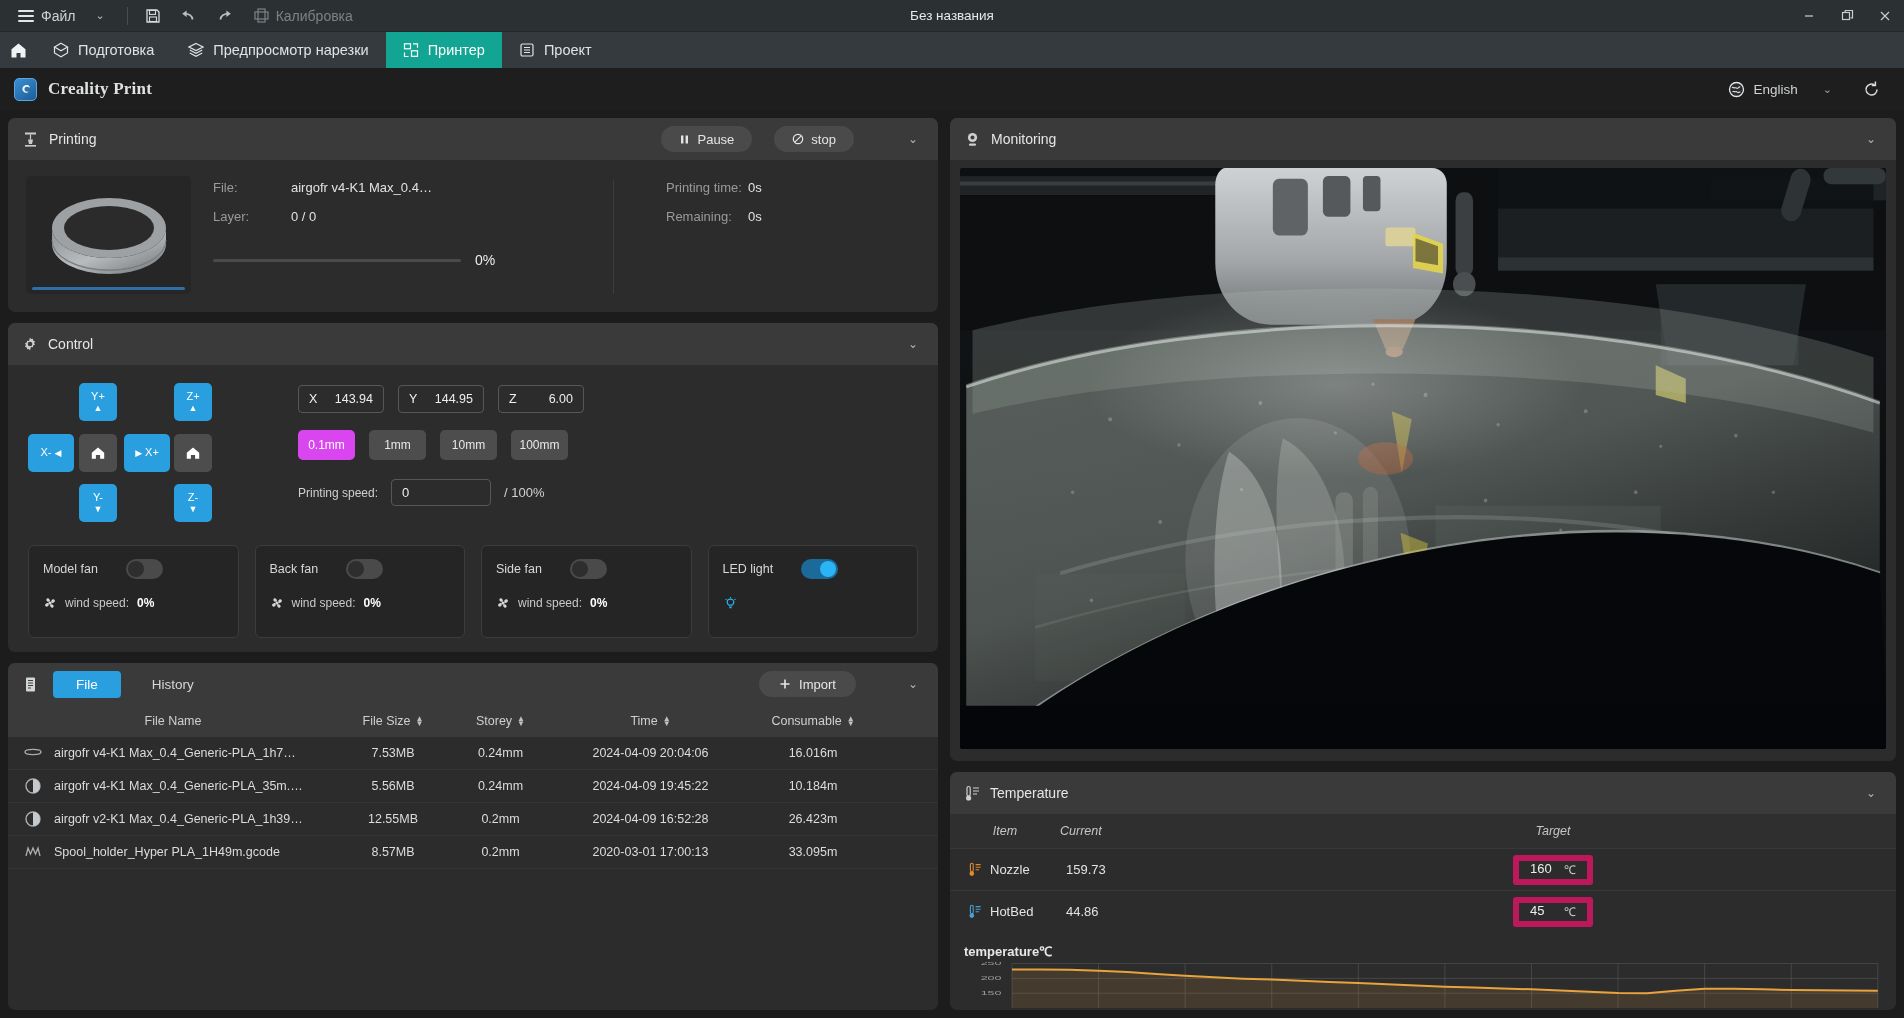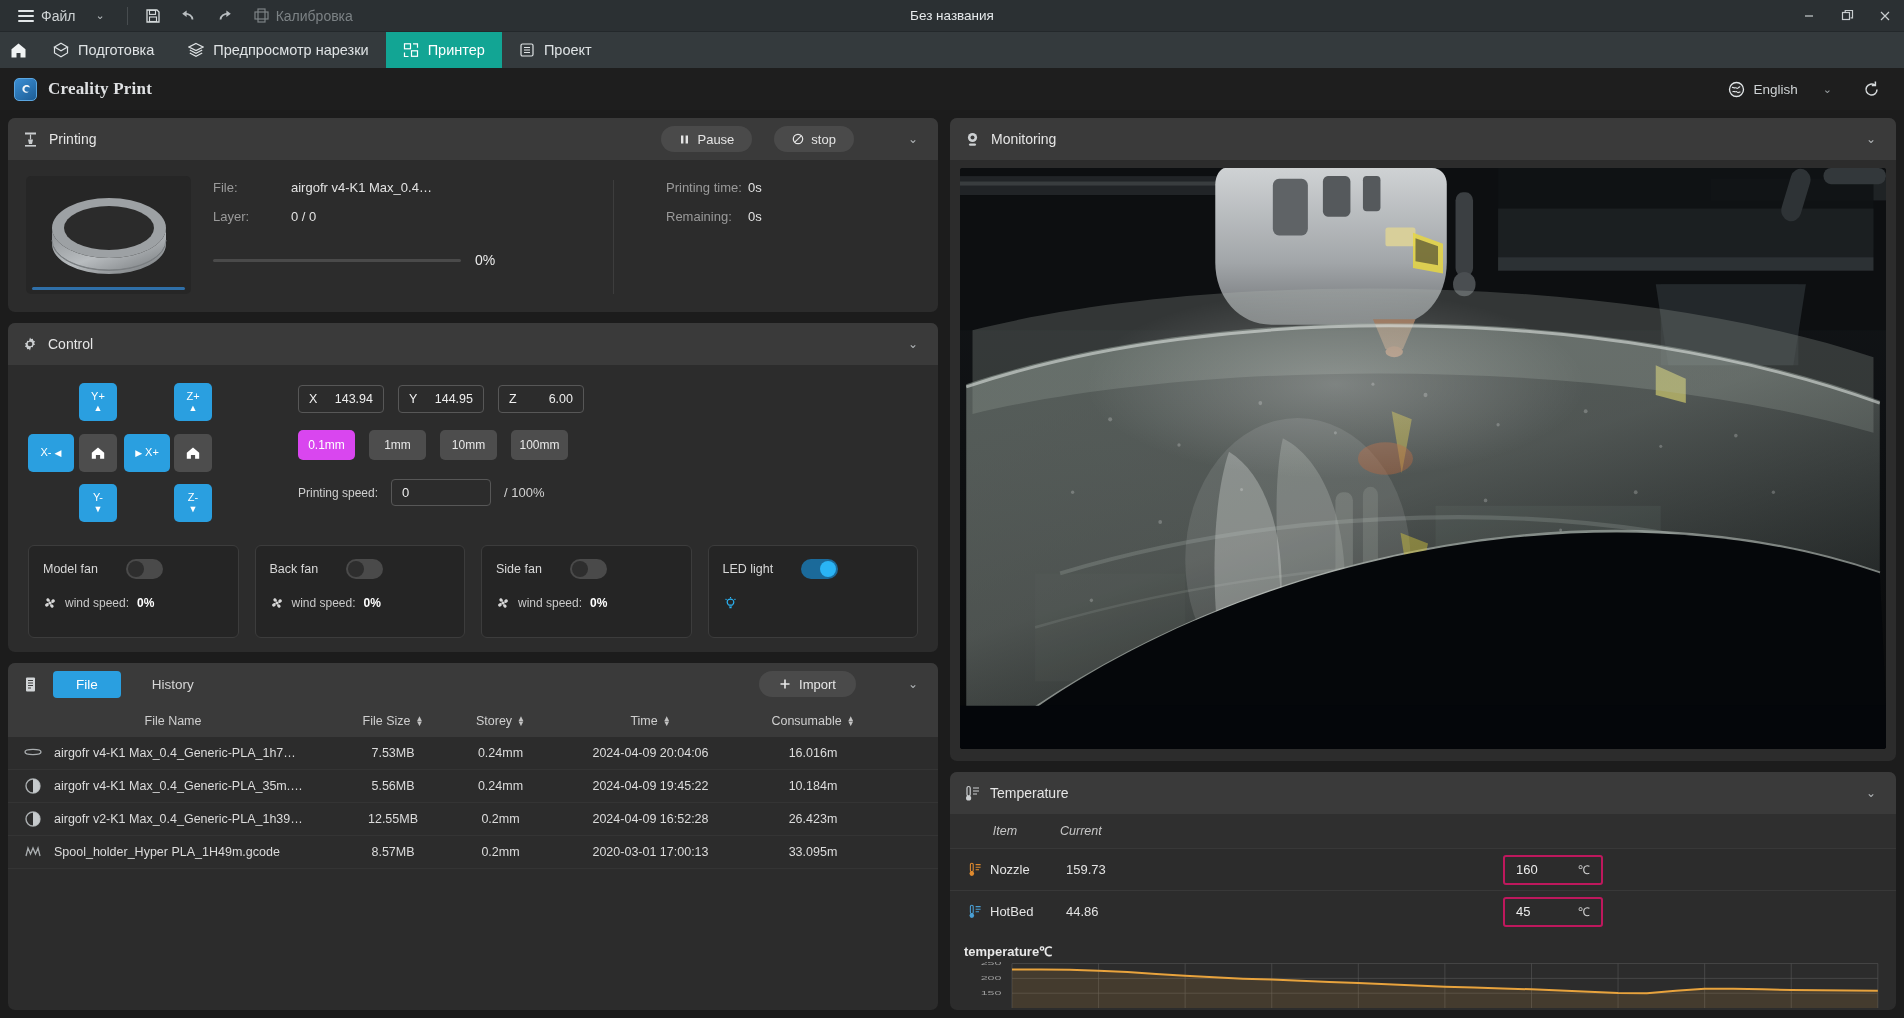--- a/index.html
+++ b/index.html
@@ -210,22 +210,22 @@
   
   .temp-head-row { display: flex; height: 34px; align-items: center; background: #2f2f2f; font-size: 12.5px; color: #c6c6c6; font-style: italic; }
   .th-item { width: 110px; text-align: center; }
   .th-cur { width: 150px; }
   .th-target { flex: 1; text-align: center; }
   .temp-row { display: flex; height: 42px; align-items: center; border-top: 1px solid #383838; }
   .tr-item { width: 110px; display: flex; align-items: center; gap: 8px; padding-left: 18px; font-size: 13px; color: #e4e4e4; }
   .tr-cur { width: 150px; font-size: 13px; color: #e2e2e2; padding-left: 6px; }
   .tr-target { flex: 1; display: flex; justify-content: center; }
   .tinput {
-    width: 100px; height: 30px; border: 2px solid #be185d; border-radius: 3px;
-    display: flex; align-items: center; justify-content: space-between;
+    width: 80px; height: 30px; border: 6px solid #be185d; border-radius: 3px;
+    display: flex; align-items: flex-start; justify-content: space-between;
     padding: 0 11px; font-size: 13px; color: #ededed;
   }
   .tinput .unit { color: #cfcfcf; font-size: 12px; }
 
   .chart-wrap { flex: 1; padding: 10px 14px 0 14px; position: relative; min-height: 0; }
   .chart-title { font-size: 13px; font-weight: bold; color: #e8e8e8; margin-bottom: 2px; }
   .chart-area { position: relative; width: 100%; height: calc(100% - 22px); }
 </style>
 </head>
 <body>
@@ -806,20 +806,21 @@
             <path d="M9 3h6M9 6h6M9 9h4" stroke="#cdd0d2" stroke-width="1.2"></path>
           </svg>
         <span class="title">Temperature</span>
         <span class="head-spacer"></span>
         <span class="collapse">⌄</span>
       </div>
 
       <div class="temp-head-row">
         <div class="th-item">Item</div>
         <div class="th-cur">Current</div>
+        <div class="th-target">Target</div>
       </div>
 
       <div class="temp-row">
         <div class="tr-item">
           <svg width="14" height="15" viewBox="0 0 14 15">
               <rect x="2.4" y="1.2" width="2.8" height="8.4" rx="1.4" fill="none" stroke="#e08a2e" stroke-width="1.1"></rect>
               <circle cx="3.8" cy="11.6" r="2.3" fill="#e08a2e"></circle>
               <path d="M7.6 2.6h5M7.6 5.2h5M7.6 7.8h3.4" stroke="#e08a2e" stroke-width="1.1"></path>
             </svg>
           <span>Nozzle</span>

